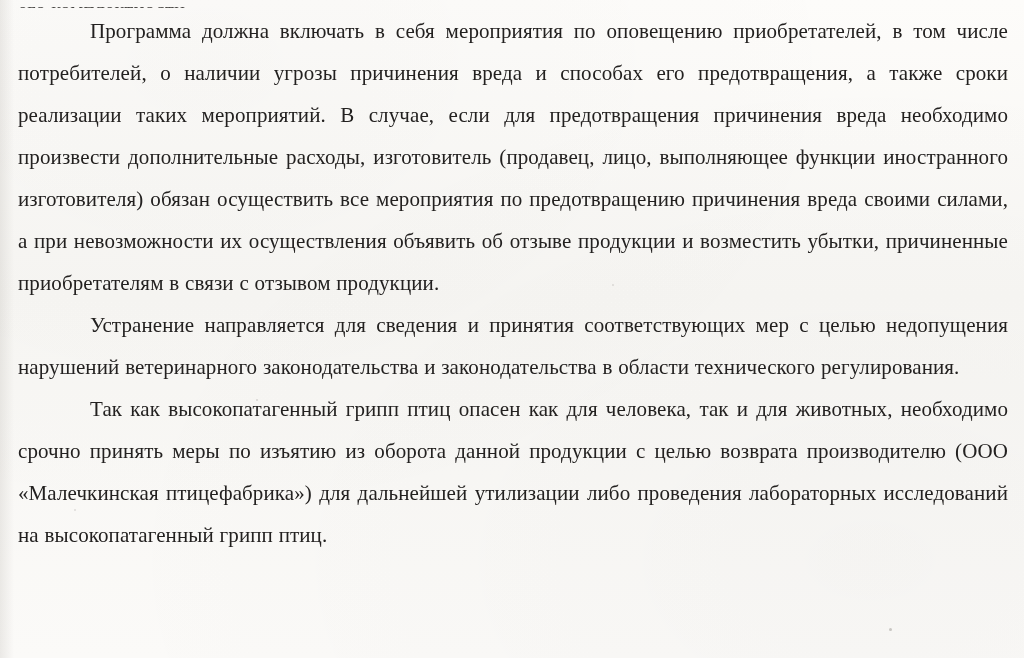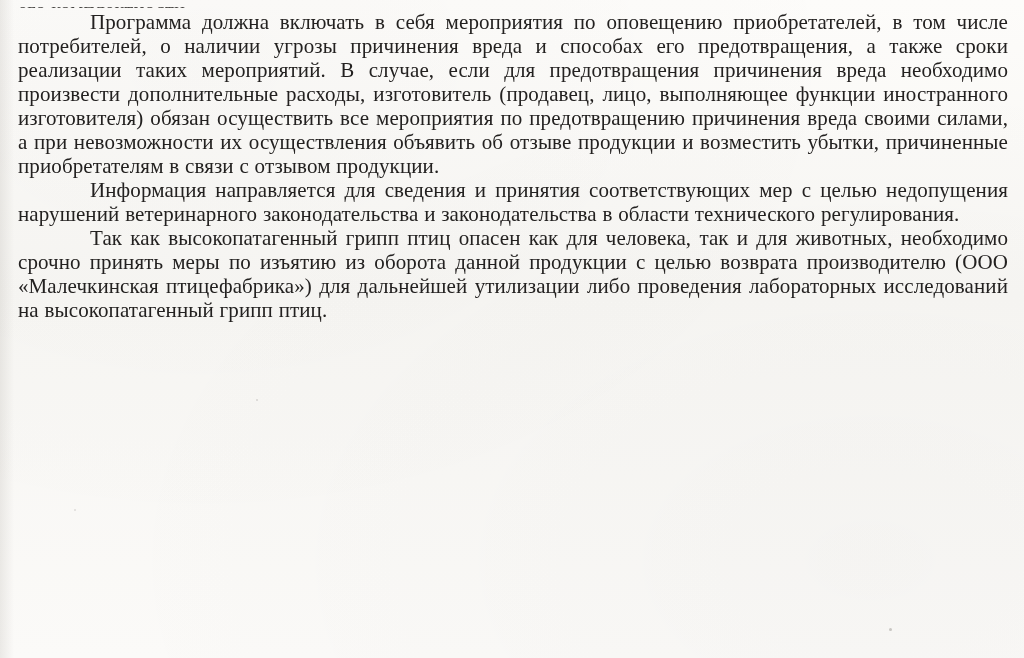--- a/index.html
+++ b/index.html
@@ -36,21 +36,21 @@
     height: 8px;
     overflow: hidden;
     color: #2a2826;
     letter-spacing: 0.2px;
     margin-bottom: 2px;
     opacity: 0.85;
   }
   p.para {
     margin: 0 0 0.0em 0;
     font-size: 21px;
-    line-height: 24px;
+    line-height: 42px;
     text-align: justify;
     text-justify: inter-word;
     text-indent: 72px;
     color: #232120;
     letter-spacing: 0.1px;
     word-spacing: 0.4px;
     -webkit-font-smoothing: antialiased;
   }
   p.para:last-child { margin-bottom: 0; }
 
@@ -74,21 +74,21 @@
 </style>
 </head>
 <body>
 
 <div class="page">
   <div class="edge-shade"></div>
 
   <div class="doc-body">
     <div class="clipped-line">его комплектности.</div>
     <p class="para">Программа должна включать в себя мероприятия по оповещению приобретателей, в том числе потребителей, о наличии угрозы причинения вреда и способах его предотвращения, а также сроки реализации таких мероприятий. В случае, если для предотвращения причинения вреда необходимо произвести дополнительные расходы, изготовитель (продавец, лицо, выполняющее функции иностранного изготовителя) обязан осуществить все мероприятия по предотвращению причинения вреда своими силами, а при невозможности их осуществления объявить об отзыве продукции и возместить убытки, причиненные приобретателям в связи с отзывом продукции.</p>
-    <p class="para">Информация направляется для сведения и принятия соответствующих мер с целью недопущения нарушений ветеринарного законодательства и законодательства в области технического регулирования.</p>
+    <p class="para">Устранение направляется для сведения и принятия соответствующих мер с целью недопущения нарушений ветеринарного законодательства и законодательства в области технического регулирования.</p>
     <p class="para">Так как высокопатагенный грипп птиц опасен как для человека, так и для животных, необходимо срочно принять меры по изъятию из оборота данной продукции с целью возврата производителю (ООО «Малечкинская птицефабрика») для дальнейшей утилизации либо проведения лабораторных исследований на высокопатагенный грипп птиц.</p>
   </div>
 
   <div class="speck s1"></div>
   <div class="speck s2"></div>
   <div class="speck s3"></div>
   <div class="speck s4"></div>
 </div>
 
 </body></html>

